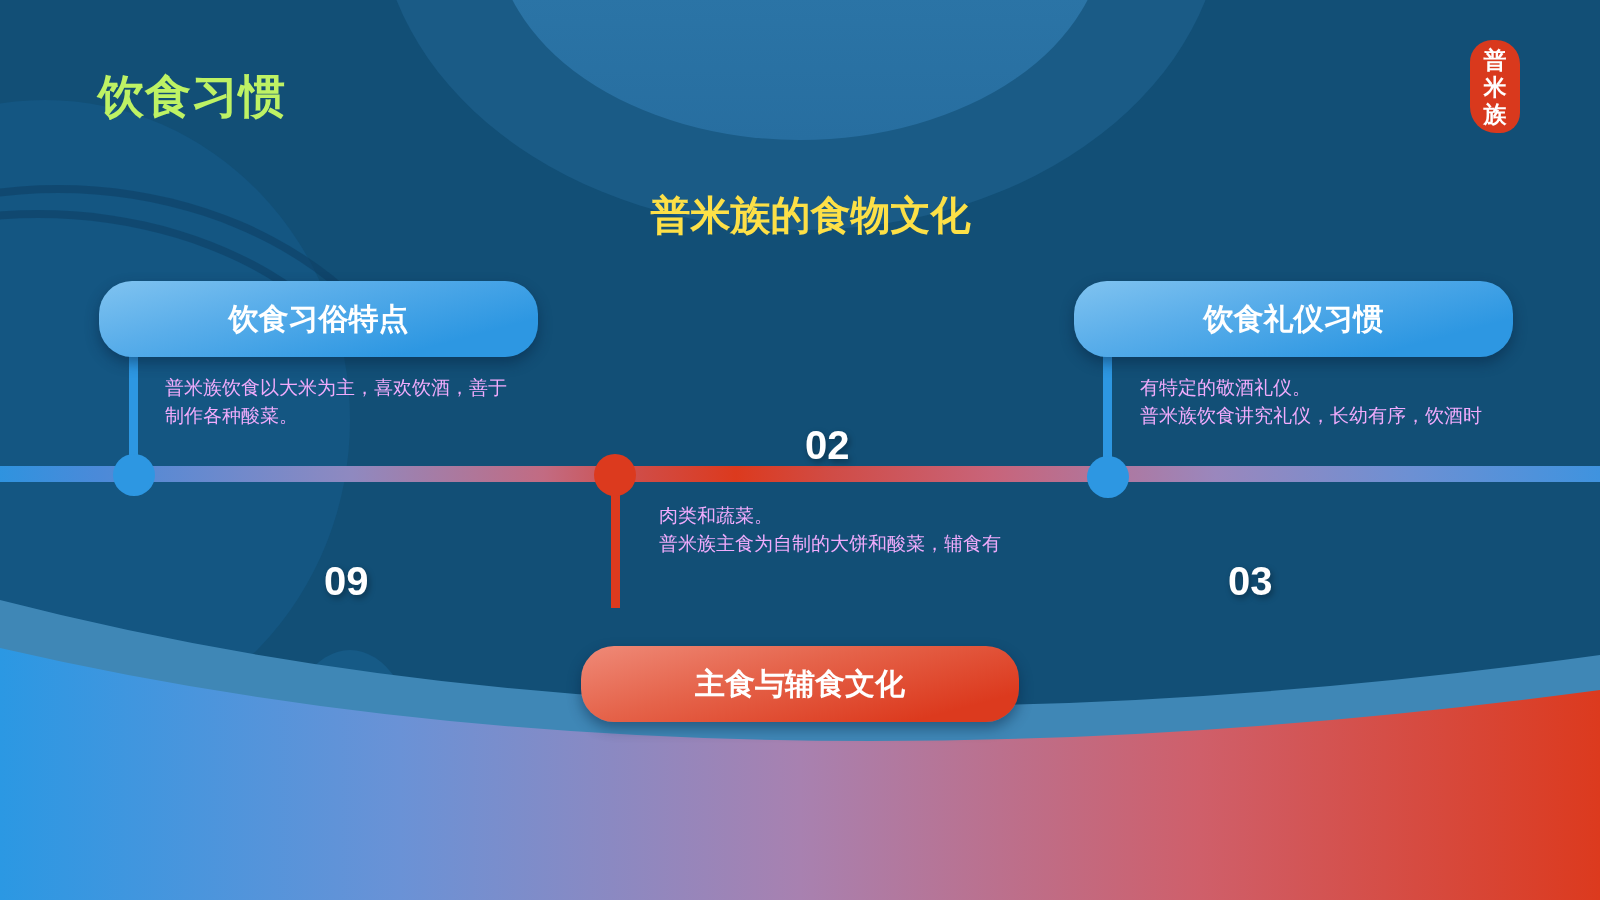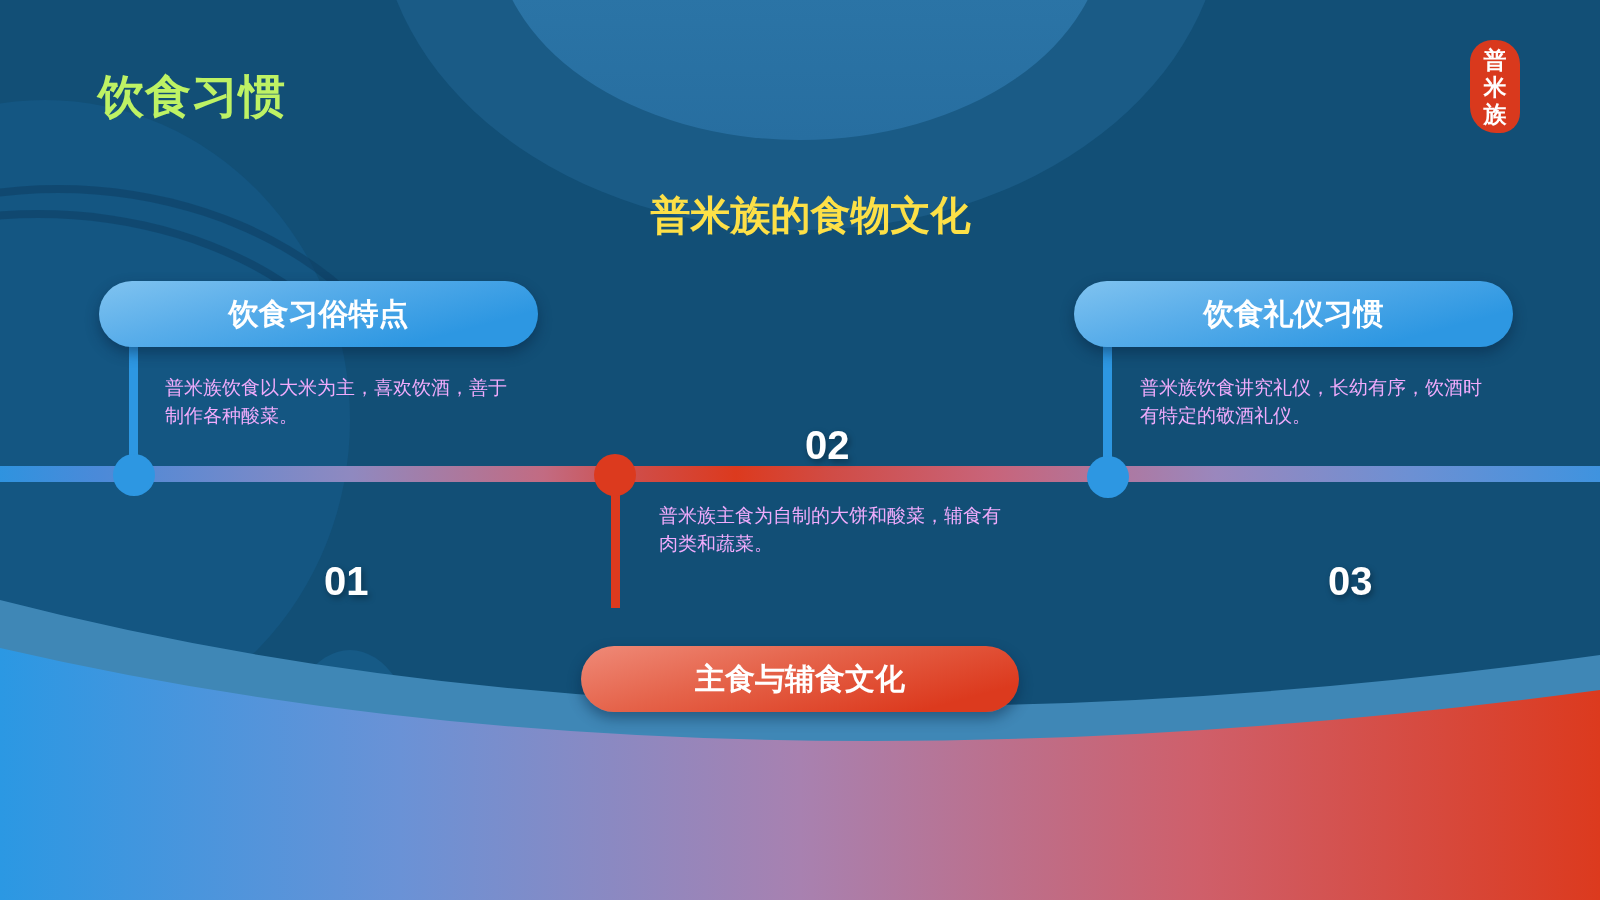--- a/index.html
+++ b/index.html
@@ -12,21 +12,21 @@
     .bg-plate-bump { position:absolute; left:285px; top:650px; width:130px; height:200px; border-radius:50%; background:#165a86; }
     .bottom-svg { position:absolute; left:0; top:0; }
     .title { position:absolute; left:98px; top:66px; font-size:46px; font-weight:bold; color:#bef264; letter-spacing:1px; }
     .seal { position:absolute; left:1470px; top:40px; width:50px; height:93px; background:#d9391d; border-radius:22px 24px 20px 26px; display:flex; flex-direction:column; align-items:center; justify-content:center; }
     .seal span { color:#fff; font-weight:bold; font-size:23px; line-height:27px; font-family:"DejaVu Serif",serif; }
     .subtitle { position:absolute; left:0; width:1600px; top:188px; text-align:center; font-size:40px; font-weight:bold; color:#fde047; padding-left:12px; }
     .subtitle-inner { position:relative; left:0; display:inline-block; margin-left:-3px; }
     .timeline-bar { position:absolute; left:0; top:466px; width:1600px; height:16px; background:linear-gradient(90deg,#2f93df 0%,#4a8ad9 6%,#8f89c0 22%,#c26b82 34%,#d04c46 40%,#dc3a1e 46%,#d04c46 52%,#c8647a 62%,#9a87bd 76%,#6d90d3 88%,#3f93df 100%); }
     .node { position:absolute; width:42px; height:42px; border-radius:50%; }
     .stem { position:absolute; width:9px; }
-    .pill { position:absolute; height:66px; border-radius:33px; display:flex; align-items:center; justify-content:center; color:#ffffff; font-weight:bold; font-size:30px; box-shadow:0 6px 14px rgba(6,30,60,0.45); }
+    .pill { position:absolute; height:76px; border-radius:33px; display:flex; align-items:center; justify-content:center; color:#ffffff; font-weight:bold; font-size:30px; box-shadow:0 6px 14px rgba(6,30,60,0.45); }
     .pill-blue { background:linear-gradient(165deg,#80c3f0 0%,#5aaeea 35%,#2d97e2 80%); }
     .pill-red { background:linear-gradient(165deg,#ef8a78 0%,#e5634a 40%,#dc3a1e 85%); }
     .desc { position:absolute; color:#f0abfc; font-size:19px; line-height:28px; }
     .num { position:absolute; color:#ffffff; font-weight:bold; font-size:40px; text-shadow:2px 3px 6px rgba(0,0,0,0.35);margin-top:39px; }
   </style>
 </head>
 <body>
 
 <div class="slide">
 
@@ -67,37 +67,37 @@
 
   <div class="stem" style="left:129px; top:340px; height:130px; background:#2d97e2;"></div>
   <div class="node" style="left:113px; top:454px; background:#2d97e2;"></div>
   <div class="pill pill-blue" style="left:99px; top:281px; width:439px;">
     <span>饮食习俗特点</span>
   </div>
   <div class="desc" style="left:165px; top:374px; width:380px;">
     <div>普米族饮食以大米为主，喜欢饮酒，善于</div>
     <div>制作各种酸菜。</div>
   </div>
-  <div class="num" style="left:324px; top:520px;">01</div>
+  <div class="num" style="left:324px; top:520px;">09</div>
 
   <div class="stem" style="left:611px; top:474px; height:134px; background:#dc3a1e;"></div>
   <div class="node" style="left:594px; top:454px; background:#dc3a1e;"></div>
   <div class="pill pill-red" style="left:581px; top:604px; width:438px;margin-top:42px;">
     <span>主食与辅食文化</span>
   </div>
   <div class="desc" style="left:659px; top:502px; width:380px;">
+    <div>肉类和蔬菜。</div>
     <div>普米族主食为自制的大饼和酸菜，辅食有</div>
-    <div>肉类和蔬菜。</div>
   </div>
   <div class="num" style="left:805px; top:384px;">02</div>
 
   <div class="stem" style="left:1103px; top:340px; height:130px; background:#2d97e2;"></div>
   <div class="node" style="left:1087px; top:456px; background:#2d97e2;"></div>
   <div class="pill pill-blue" style="left:1074px; top:281px; width:439px;justify-content:center;">
     <span>饮食礼仪习惯</span>
   </div>
   <div class="desc" style="left:1140px; top:374px; width:380px;">
+    <div>有特定的敬酒礼仪。</div>
     <div>普米族饮食讲究礼仪，长幼有序，饮酒时</div>
-    <div>有特定的敬酒礼仪。</div>
   </div>
-  <div class="num" style="left:1328px; top:520px;">03</div>
+  <div class="num" style="left:1228px; top:520px;">03</div>
 
 </div>
 
 </body></html>

